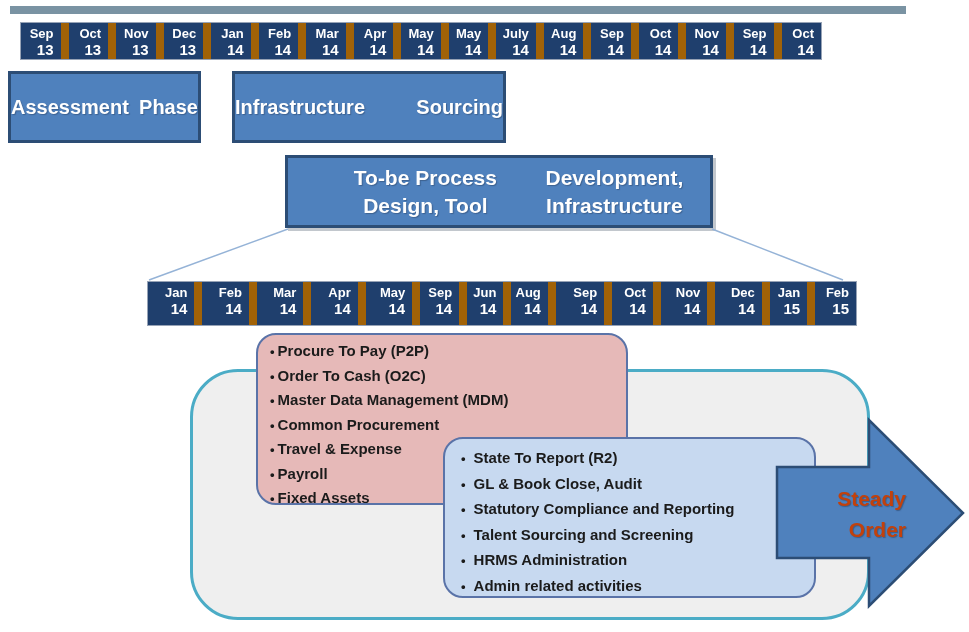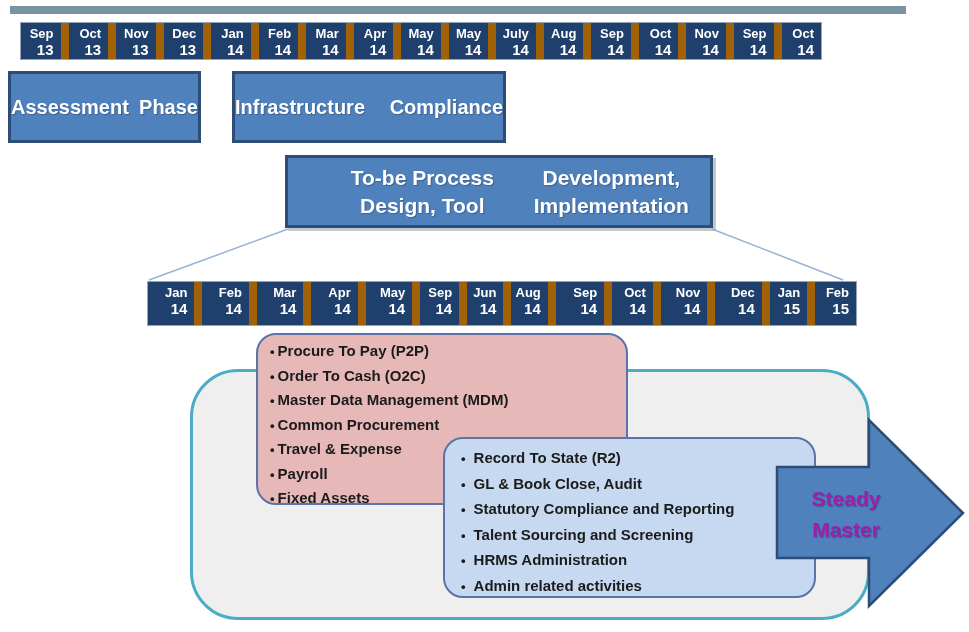--- a/index.html
+++ b/index.html
@@ -52,21 +52,21 @@
             border:2px solid #5a73a8;border-radius:20px;padding:7px 6px 0 16px;}
   .brow{display:flex;align-items:baseline;}
   .pink-box .brow{line-height:23.5px;}
   .blue-box .brow{line-height:24.5px;}
   .bdot{font-size:13px;flex:0 0 auto;}
   .pink-box .bdot{margin-right:3px;}
   .blue-box .bdot{margin-right:8px;}
   .btext{font-size:15px;white-space:nowrap;}
 
   
-  .arrow-label{position:absolute;left:786px;top:483px;width:120px;text-align:center;color:#a21caf;
+  .arrow-label{position:absolute;left:786px;top:483px;width:120px;text-align:right;color:#c2410c;
                text-shadow:1px 1px 1px rgba(40,60,90,.5);}
   .arrow-label .line{font-size:21px;line-height:31px;}
 </style>
 </head>
 <body>
 
 <div class="stage">
 
   <div class="top-bar"></div>
 
@@ -140,26 +140,26 @@
       <div class="tyear">14</div>
     </div>
     </div>
 
   <div class="phase-box pb1">
     <div class="line">Assessment</div>
     <div class="line">Phase</div>
   </div>
   <div class="phase-box pb2">
     <div class="line">Infrastructure</div>
-    <div class="line">Compliance</div>
+    <div class="line">Sourcing</div>
   </div>
 
   <div class="phase-box tobe">
     <div class="line">To-be Process Design, Tool</div>
-    <div class="line">Development, Implementation</div>
+    <div class="line">Development, Infrastructure</div>
   </div>
 
   <svg class="overlay-svg">
     <line x1="288" y1="229" x2="149" y2="280" stroke="#95b3d7" stroke-width="1.5"></line>
     <line x1="712" y1="229" x2="843" y2="280" stroke="#95b3d7" stroke-width="1.5"></line>
   </svg>
 
   <div class="timeline t2">
       <div class="tcell">
       <div class="tmonth">Jan</div>
@@ -248,21 +248,21 @@
     </div>
       <div class="brow">
       <span class="bdot">•</span>
       <span class="btext">Fixed Assets</span>
     </div>
     </div>
 
   <div class="bullet-box blue-box">
       <div class="brow">
       <span class="bdot">•</span>
-      <span class="btext">Record To State (R2)</span>
+      <span class="btext">State To Report (R2)</span>
     </div>
       <div class="brow">
       <span class="bdot">•</span>
       <span class="btext">GL &amp; Book Close, Audit</span>
     </div>
       <div class="brow">
       <span class="bdot">•</span>
       <span class="btext">Statutory Compliance and Reporting</span>
     </div>
       <div class="brow">
@@ -277,16 +277,16 @@
       <span class="bdot">•</span>
       <span class="btext">Admin related activities</span>
     </div>
     </div>
 
   <svg class="overlay-svg">
     <path d="M777,467 L869,467 L869,420 L963,513 L869,606 L869,558 L777,558 Z" fill="#4f81bd" stroke="#2c4d75" stroke-width="2.5" stroke-linejoin="miter"></path>
   </svg>
   <div class="arrow-label">
     <div class="line">Steady</div>
-    <div class="line">Master</div>
+    <div class="line">Order</div>
   </div>
 
 </div>
 
 </body></html>

